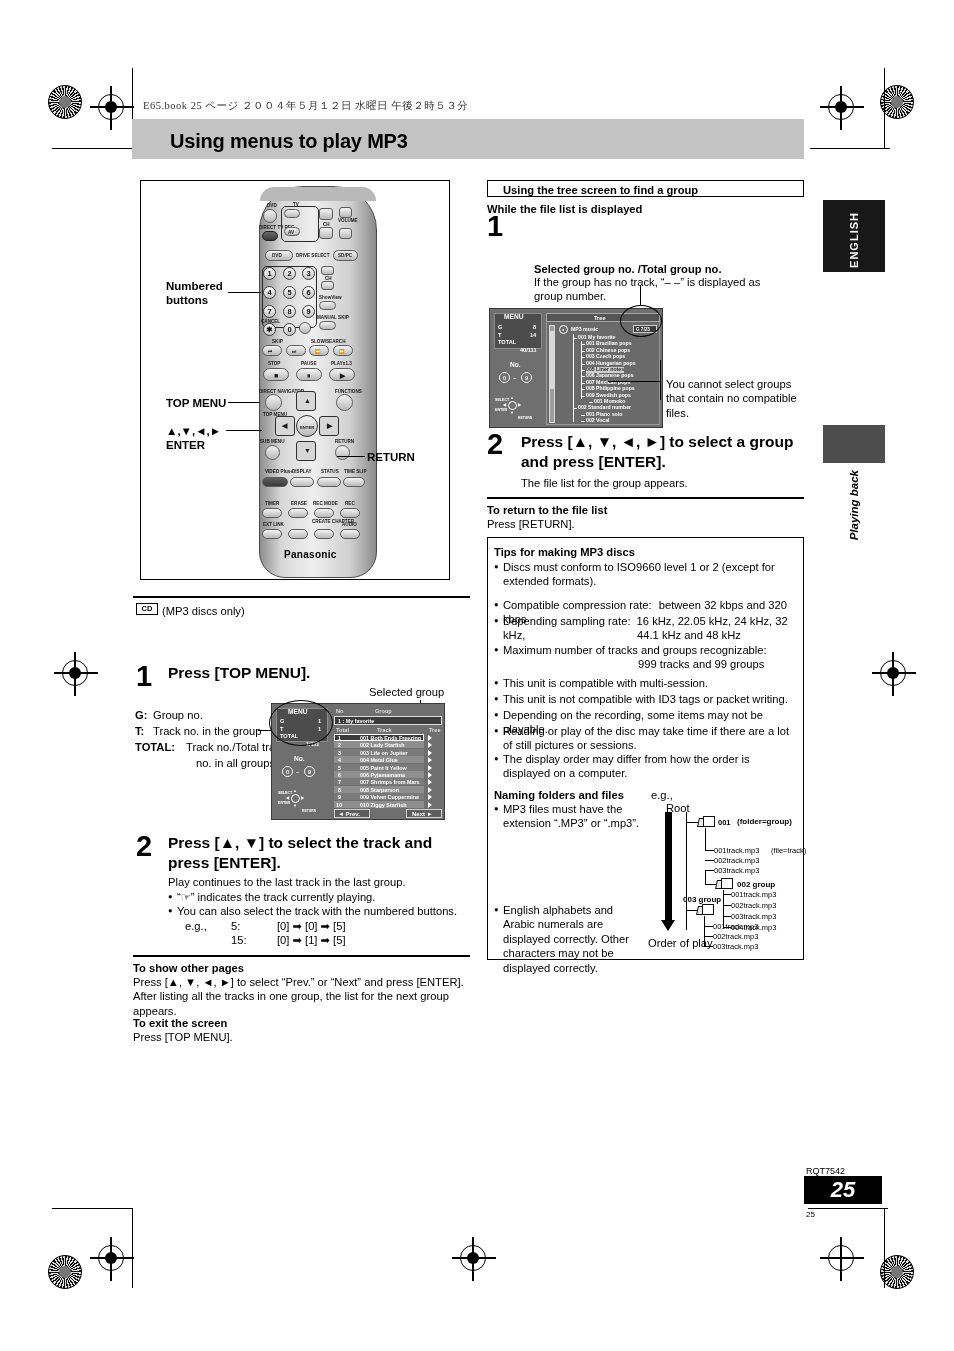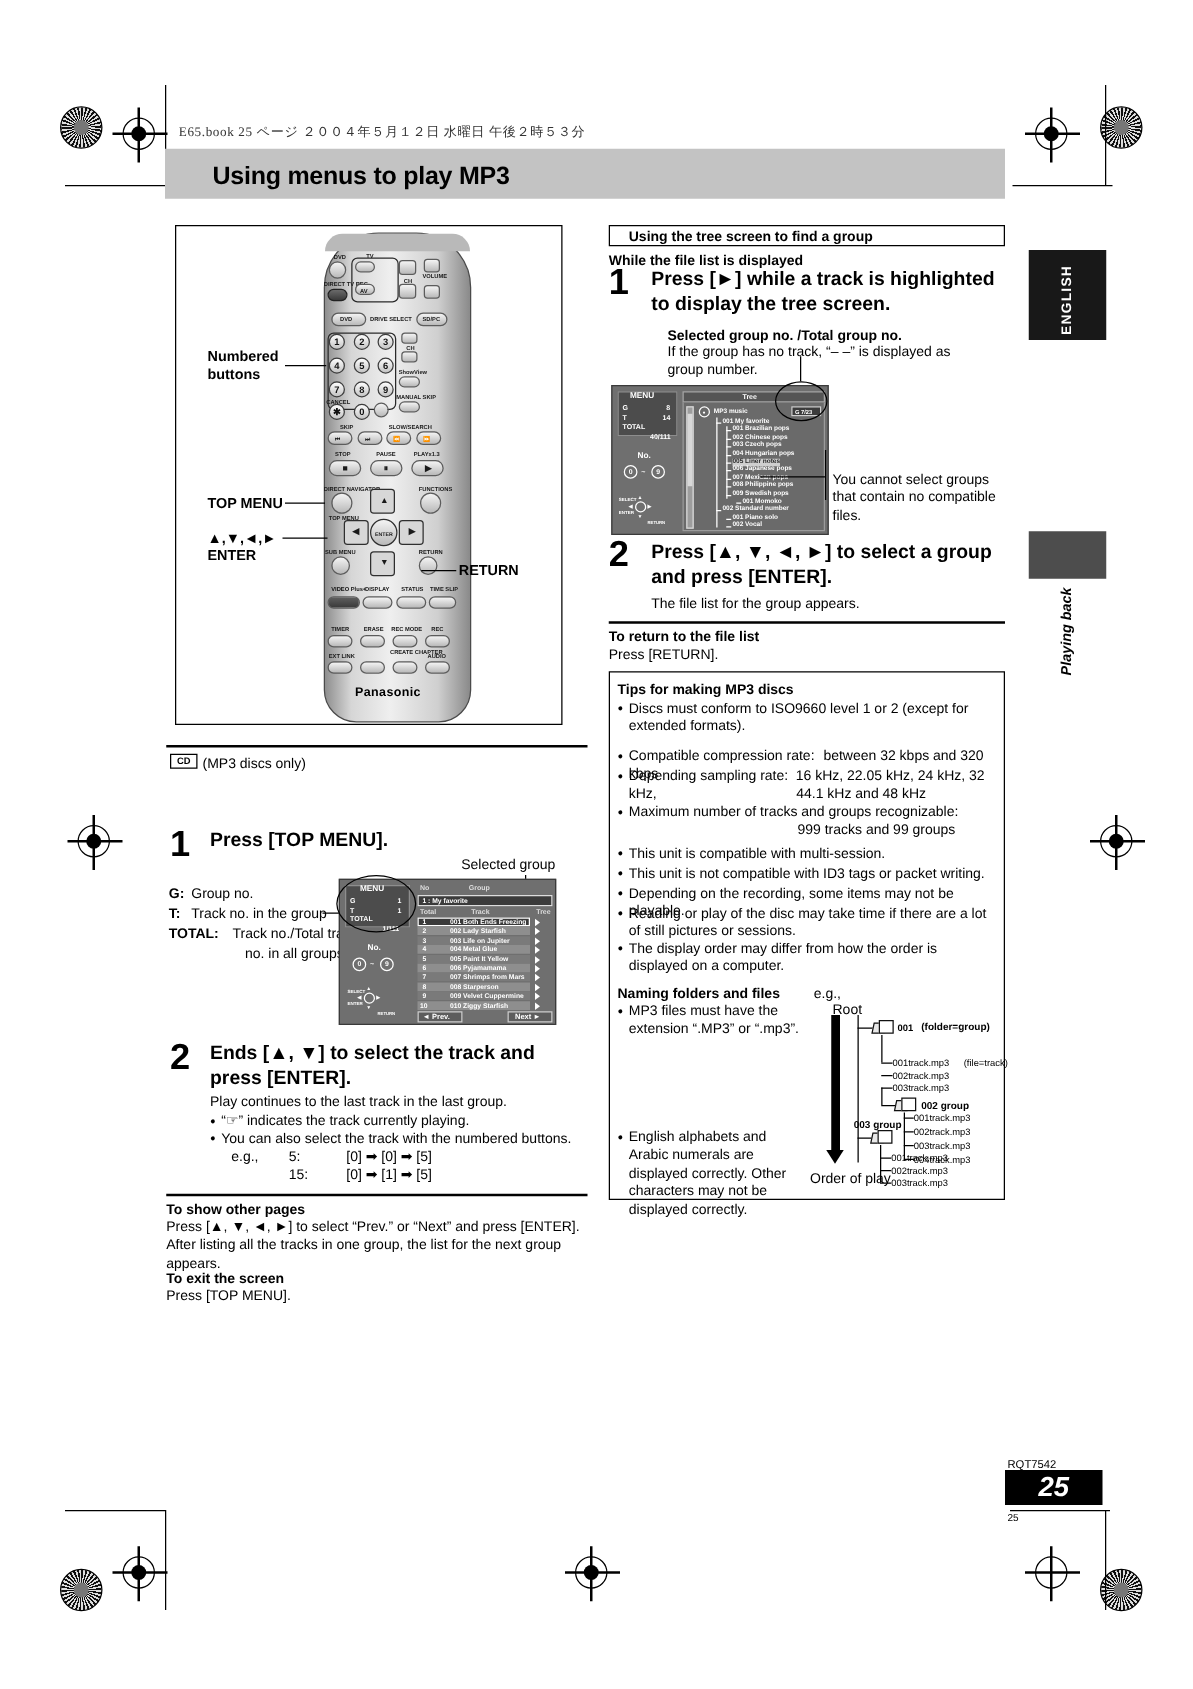--- a/index.html
+++ b/index.html
@@ -392,21 +392,21 @@
       </div>
 
     <div class="hdrbar" style="left:62px;top:105px;width:36px;height:9px;background:#5d5d5d;border:1px solid #cfcfcf;"></div>
     <div class="rowtxt" style="left:66px;top:107px;font-size:6px;">◄ Prev.</div>
     <div class="hdrbar" style="left:134px;top:105px;width:36px;height:9px;background:#5d5d5d;border:1px solid #cfcfcf;"></div>
     <div class="rowtxt" style="left:140px;top:107px;font-size:6px;">Next ►</div>
   </div>
   <div class="ellipse-hl" style="left:269px;top:700px;width:64px;height:46px;"></div>
 
   <div class="stepnum" style="left:136px;top:832px;">2</div>
-  <div class="stephead" style="left:168px;top:833px;width:270px;">Ends [▲, ▼] to select the track and press [ENTER].</div>
+  <div class="stephead" style="left:168px;top:833px;width:270px;">Press [▲, ▼] to select the track and press [ENTER].</div>
   <div class="t" style="left:168px;top:875px;width:300px;">Play continues to the last track in the last group.</div>
   <div class="t" style="left:168px;top:890px;width:300px;">
     <div class="bullet"><span>“☞” indicates the track currently playing.</span></div>
   </div>
   <div class="t" style="left:168px;top:904px;width:300px;">
     <div class="bullet"><span>You can also select the track with the numbered buttons.</span></div>
   </div>
   <div class="t" style="left:185px;top:919px;">e.g.,</div>
   <div class="t" style="left:231px;top:919px;">5:</div>
   <div class="t" style="left:277px;top:919px;">[0] ➡ [0] ➡ [5]</div>
@@ -417,21 +417,20 @@
   <div class="t b" style="left:133px;top:961px;">To show other pages</div>
   <div class="t" style="left:133px;top:975px;width:337px;">Press [▲, ▼, ◄, ►] to select “Prev.” or “Next” and press [ENTER]. After listing all the tracks in one group, the list for the next group appears.</div>
   <div class="t b" style="left:133px;top:1016px;">To exit the screen</div>
   <div class="t" style="left:133px;top:1030px;">Press [TOP MENU].</div>
 
   <div class="boxrule" style="left:487px;top:180px;width:317px;height:17px;"></div>
   <div class="t b" style="left:503px;top:183px;">Using the tree screen to find a group</div>
   <div class="t b" style="left:487px;top:202px;">While the file list is displayed</div>
 
   <div class="stepnum" style="left:487px;top:212px;">1</div>
-  <div class="stephead" style="left:521px;top:214px;width:285px;">Press [►] while a track is highlighted to display the tree screen.</div>
   <div class="t b" style="left:534px;top:262px;">Selected group no. /Total group no.</div>
   <div class="t" style="left:534px;top:275px;width:250px;">If the group has no track, “– –” is displayed as group number.</div>
 
   <div class="osd" style="left:489px;top:308px;width:174px;height:120px;">
     <div class="menu-pane" style="left:4px;top:4px;width:48px;height:36px;"></div>
     <div class="osd-txt big" style="left:14px;top:5px;">MENU</div>
     <div class="osd-txt" style="left:8px;top:15px;">G</div>
     <div class="osd-txt" style="left:43px;top:15px;">8</div>
     <div class="osd-txt" style="left:8px;top:23px;">T</div>
     <div class="osd-txt" style="left:40px;top:23px;">14</div>

